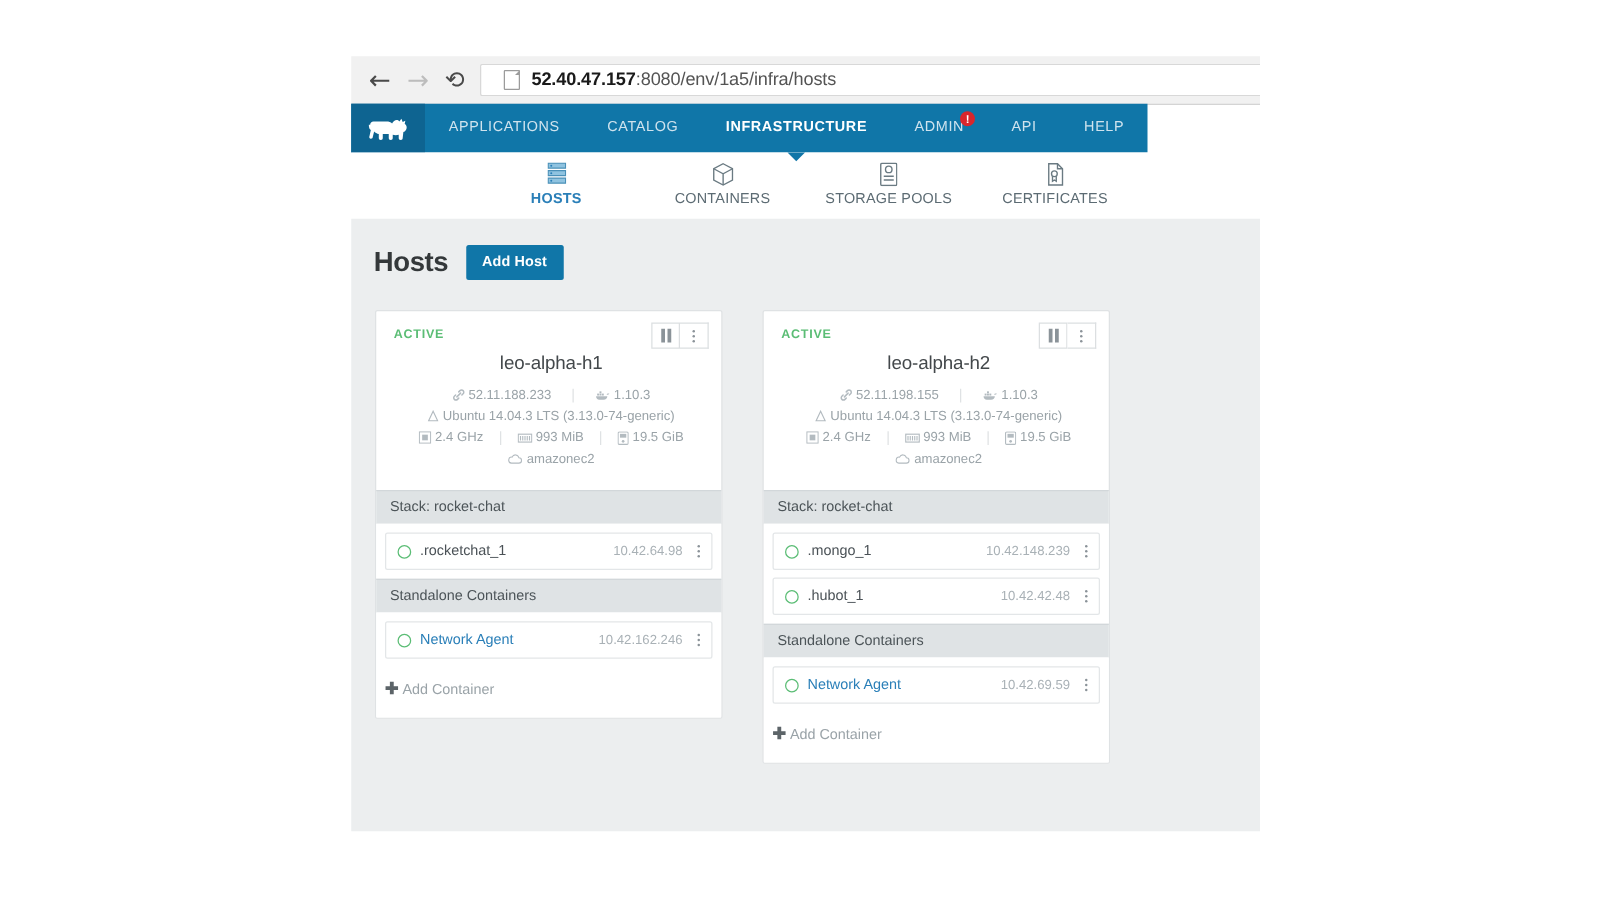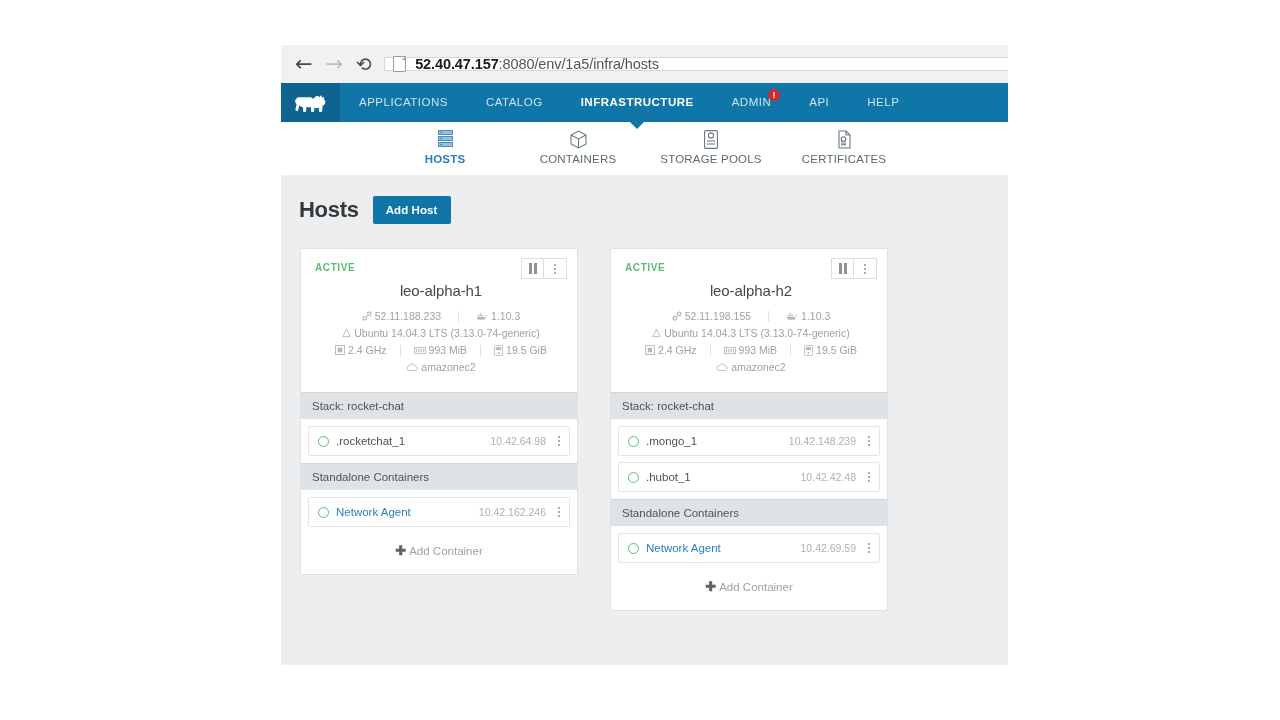--- a/index.html
+++ b/index.html
@@ -46,29 +46,29 @@
   }
   .nav-arrow.dim { color: #bdbdbd; }
   .reload-ico {
     font-size: 19px;
     color: #4a4a4a;
     font-family: "DejaVu Sans", sans-serif;
     transform: scaleX(-1);
   }
   .omnibox {
     flex: 1;
-    height: 14px;
+    height: 26px;
     margin-right: 0;
     background: #ffffff;
     border: 1px solid #d8d8d8;
     border-right: none;
     border-radius: 2px 0 0 2px;
     display: flex;
     align-items: center;
-    padding-left: 8px;
+    padding-left: 18px;
     box-sizing: border-box;
   }
   .page-ico {
     width: 11px;
     height: 14px;
     background: #ffffff;
     border: 1px solid #9b9b9b;
     border-radius: 1px;
     position: relative;
     margin-right: 9px;
@@ -88,21 +88,21 @@
     letter-spacing: -0.1px;
     white-space: nowrap;
   }
   .url b { color: #1a1a1a; font-weight: 700; }
 
   
   .topnav {
     position: absolute;
     left: 281px;
     top: 83px;
-    width: 727px;
+    width: 637px;
     height: 39px;
     background: #1076a8;
     display: flex;
     align-items: center;
   }
   .logo-box {
     width: 59px;
     height: 39px;
     background: #0e6491;
     display: flex;
@@ -338,21 +338,21 @@
   .row-kebab {
     width: 12px;
     display: flex;
     flex-direction: column;
     gap: 2px;
     align-items: center;
     cursor: pointer;
     flex: none;
   }
   .add-row {
-    text-align: center;
+    text-align: left;
     padding: 10px 0 9px 0;
     font-size: 11.5px;
     color: #9aa3a8;
     cursor: pointer;
   }
   .plus {
     color: #5c6468;
     font-weight: 700;
     font-size: 13px;
     margin-right: 3px;

